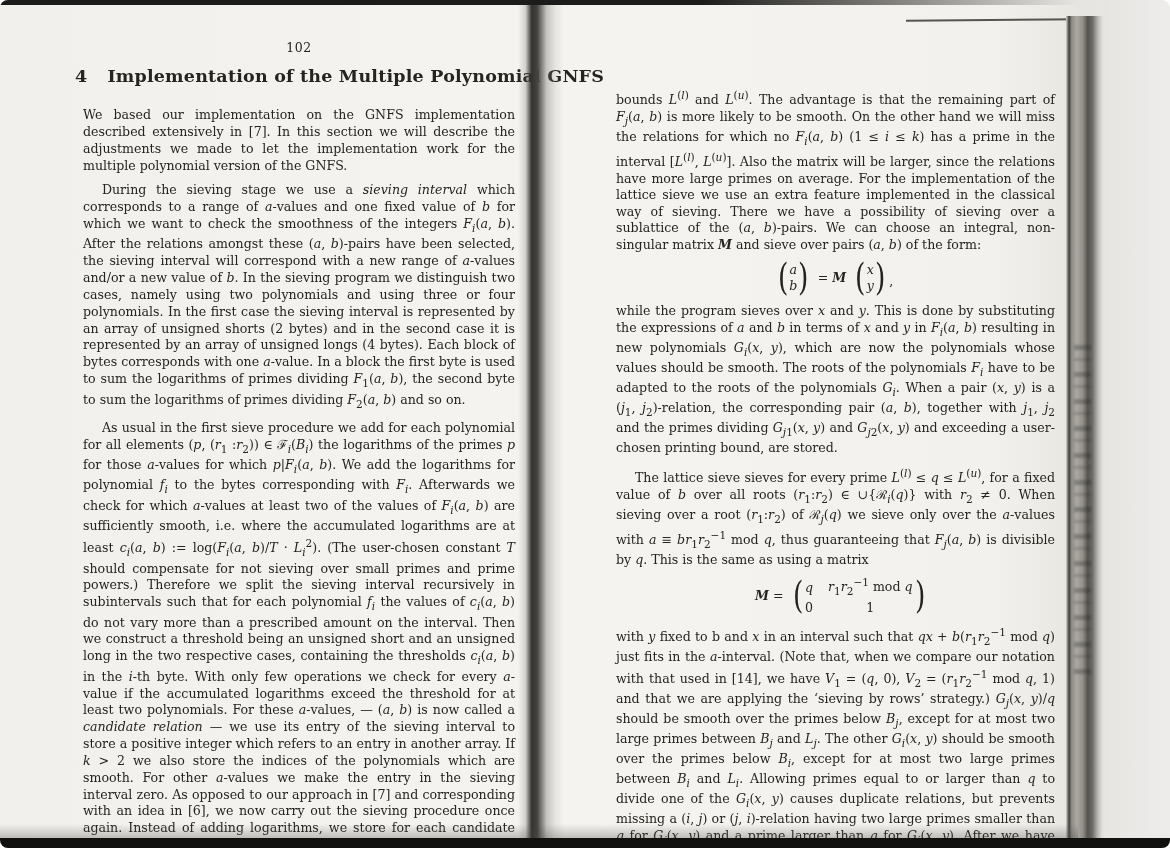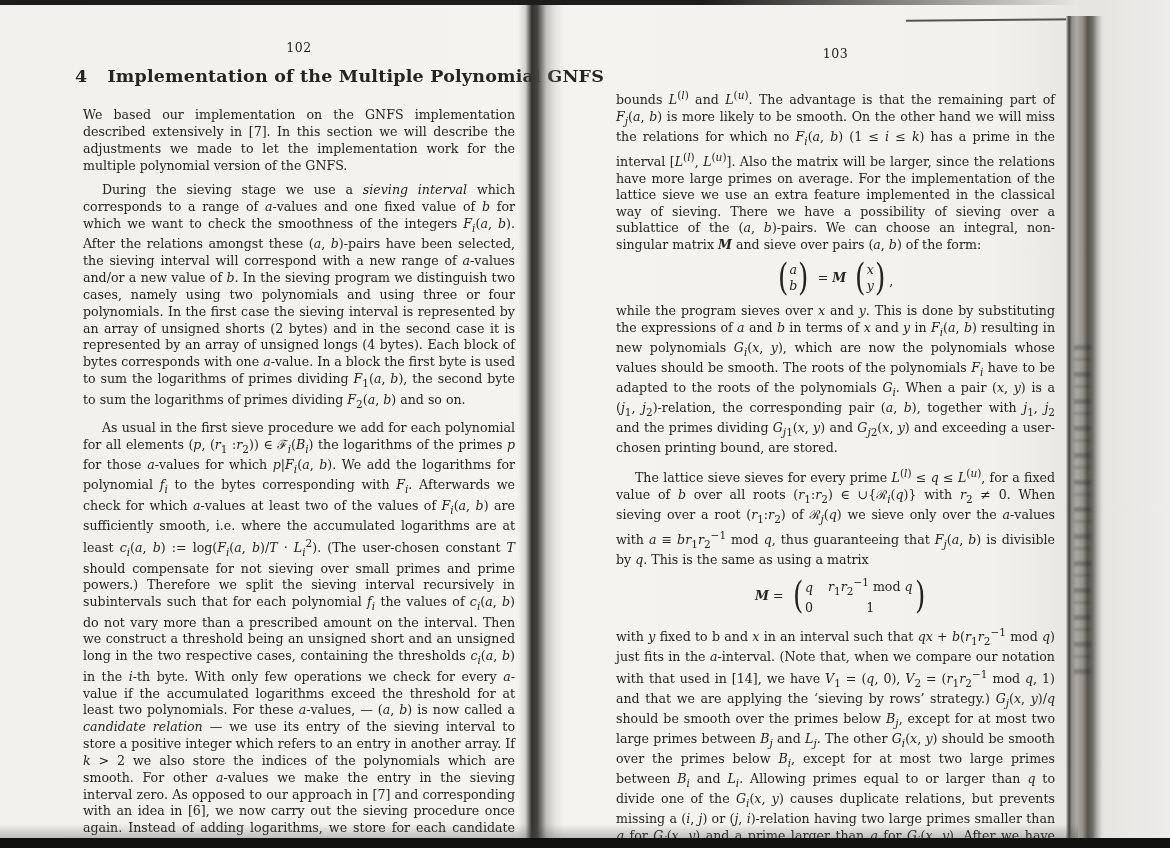--- a/index.html
+++ b/index.html
@@ -1,20 +1,21 @@
 <!DOCTYPE html>
 <html lang="en"><head>
 <meta charset="utf-8">
 <style>
   html,body{margin:0;padding:0;}
   .scan{
     position:relative;width:1170px;height:848px;overflow:hidden;
     background:linear-gradient(to right,#e6e5e2 0%,#e6e5e2 94%,#edecea 100%);
     font-family:"DejaVu Serif","Liberation Serif",serif;
     color:#26241f;
+    border-radius:8px;
   }
   
   .spread{
     position:absolute;left:0;top:5px;width:1078px;height:833px;
     background:linear-gradient(to right,#f1f0ec 0%,#f4f3ef 46%,#f4f3ef 55%,#f2f1ed 92%,#e8e6e1 100%);
   }
   
   .binding{
     position:absolute;left:518px;top:5px;width:62px;height:833px;pointer-events:none;
     background:linear-gradient(to right,
@@ -83,21 +84,20 @@
   <div class="pagenum left">102</div>
   <div class="heading">
     <span class="secnum">4</span><span>Implementation of the Multiple Polynomial GNFS</span>
   </div>
   <div class="body left">
       <p class="para">We based our implementation on the GNFS implementation described extensively in [7]. In this section we will describe the adjustments we made to let the implementation work for the multiple polynomial version of the GNFS.</p>
       <p class="para indent">During the sieving stage we use a <i>sieving interval</i> which corresponds to a range of <i>a</i>-values and one fixed value of <i>b</i> for which we want to check the smoothness of the integers <i>F<sub>i</sub></i>(<i>a</i>, <i>b</i>). After the relations amongst these (<i>a</i>, <i>b</i>)-pairs have been selected, the sieving interval will correspond with a new range of <i>a</i>-values and/or a new value of <i>b</i>. In the sieving program we distinguish two cases, namely using two polynomials and using three or four polynomials. In the first case the sieving interval is represented by an array of unsigned shorts (2 bytes) and in the second case it is represented by an array of unsigned longs (4 bytes). Each block of bytes corresponds with one <i>a</i>-value. In a block the first byte is used to sum the logarithms of primes dividing <i>F</i><sub>1</sub>(<i>a</i>, <i>b</i>), the second byte to sum the logarithms of primes dividing <i>F</i><sub>2</sub>(<i>a</i>, <i>b</i>) and so on.</p>
       <p class="para indent">As usual in the first sieve procedure we add for each polynomial for all elements (<i>p</i>, (<i>r</i><sub>1</sub> :<i>r</i><sub>2</sub>)) ∈ ℱ<sub><i>i</i></sub>(<i>B<sub>i</sub></i>) the logarithms of the primes <i>p</i> for those <i>a</i>-values for which <i>p</i>|<i>F<sub>i</sub></i>(<i>a</i>, <i>b</i>). We add the logarithms for polynomial <i>f<sub>i</sub></i> to the bytes corresponding with <i>F<sub>i</sub></i>. Afterwards we check for which <i>a</i>-values at least two of the values of <i>F<sub>i</sub></i>(<i>a</i>, <i>b</i>) are sufficiently smooth, i.e. where the accumulated logarithms are at least <i>c<sub>i</sub></i>(<i>a</i>, <i>b</i>) := log(<i>F<sub>i</sub></i>(<i>a</i>, <i>b</i>)/<i>T</i> · <i>L</i><sub><i>i</i></sub><sup>2</sup>). (The user-chosen constant <i>T</i> should compensate for not sieving over small primes and prime powers.) Therefore we split the sieving interval recursively in subintervals such that for each polynomial <i>f<sub>i</sub></i> the values of <i>c<sub>i</sub></i>(<i>a</i>, <i>b</i>) do not vary more than a prescribed amount on the interval. Then we construct a threshold being an unsigned short and an unsigned long in the two respective cases, containing the thresholds <i>c<sub>i</sub></i>(<i>a</i>, <i>b</i>) in the <i>i</i>-th byte. With only few operations we check for every <i>a</i>-value if the accumulated logarithms exceed the threshold for at least two polynomials. For these <i>a</i>-values, — (<i>a</i>, <i>b</i>) is now called a <i>candidate relation</i> — we use its entry of the sieving interval to store a positive integer which refers to an entry in another array. If <i>k</i> &gt; 2 we also store the indices of the polynomials which are smooth. For other <i>a</i>-values we make the entry in the sieving interval zero. As opposed to our approach in [7] and corresponding with an idea in [6], we now carry out the sieving procedure once again. Instead of adding logarithms, we store for each candidate relation (<i>a</i>, <i>b</i>) the primes dividing one of the potentially smooth integers <i>F<sub>i</sub></i>(<i>a</i>, <i>b</i>) and exceeding some user-determined bound themselves in the other array. Afterwards we calculate the potentially smooth integers (, ) and divide out the stored primes. After dividing out the small primes we check if the remainders consist of at most two primes between  and . When this is the case for  polynomials we have found  − 1 relations.</p>
     </div>
 
-  <div class="pagenum right">103</div>
   <div class="body right">
       <p class="para">bounds <i>L</i><sup>(<i>l</i>)</sup> and <i>L</i><sup>(<i>u</i>)</sup>. The advantage is that the remaining part of <i>F<sub>j</sub></i>(<i>a</i>, <i>b</i>) is more likely to be smooth. On the other hand we will miss the relations for which no <i>F<sub>i</sub></i>(<i>a</i>, <i>b</i>) (1 ≤ <i>i</i> ≤ <i>k</i>) has a prime in the interval [<i>L</i><sup>(<i>l</i>)</sup>, <i>L</i><sup>(<i>u</i>)</sup>]. Also the matrix will be larger, since the relations have more large primes on average. For the implementation of the lattice sieve we use an extra feature implemented in the classical way of sieving. There we have a possibility of sieving over a sublattice of the (<i>a</i>, <i>b</i>)-pairs. We can choose an integral, non-singular matrix <b><i>M</i></b> and sieve over pairs (<i>a</i>, <i>b</i>) of the form:</p>
       <div class="equation">
         <span class="paren">(</span>
         <span class="stack">
           <span><i>a</i></span>
           <span><i>b</i></span>
         </span>
         <span class="paren">)</span>
         <span class="eq-mid">= <b><i>M</i></b></span>

